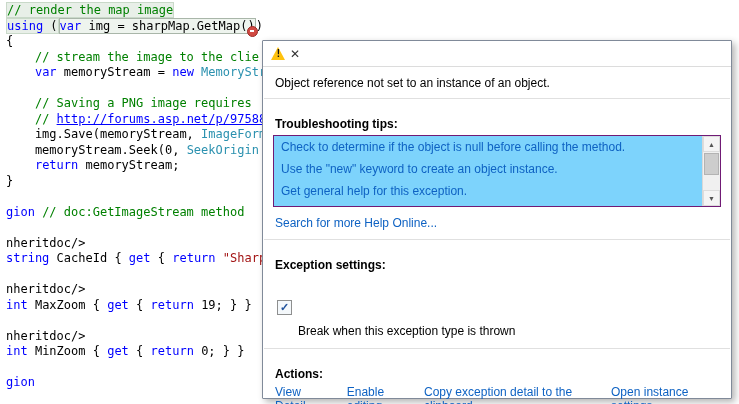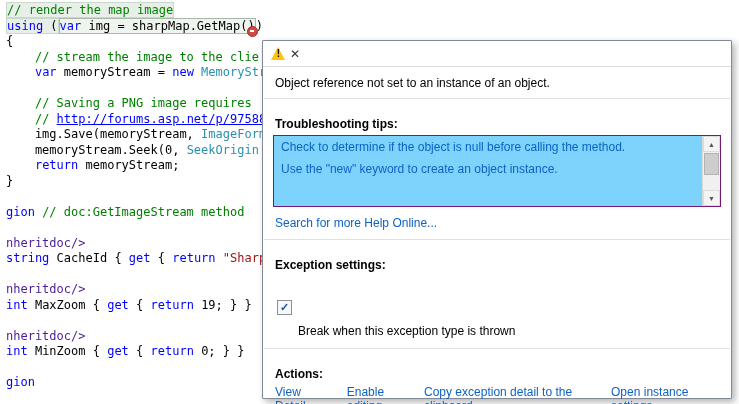--- a/index.html
+++ b/index.html
@@ -12,21 +12,21 @@
     position:absolute;inset:0;padding:3px 0 0 6px;
     font-family:"DejaVu Sans Mono",monospace;font-size:12px;line-height:15.5px;
     white-space:pre;color:#000;
   }
   .code-line{height:15.5px;}
   .plain{color:#000;}
   .comment{color:#008000;}
   .keyword{color:#0000ff;}
   .type{color:#2b91af;}
   .string{color:#a31515;}
-  .gray{color:#4c1d95;}
+  .gray{color:#000000;}
   .linktok{color:#0000ff;text-decoration:underline;cursor:pointer;}
   .hl{background:#e8efe8;border-top:1px solid #c9d9c9;border-bottom:1px solid #c9d9c9;}
   .hl-first{border-left:1px solid #c9d9c9;}
   .hl-last{border-right:1px solid #c9d9c9;}
   .boxed{background:#eef4ee;border-top:1px solid #a9b6a9;border-bottom:1px solid #a9b6a9;}
   .box-first{border-left:1px solid #a9b6a9;}
   .box-last{border-right:1px solid #a9b6a9;}
   .exc-indicator{
     position:absolute;left:247px;top:26px;width:9px;height:9px;border-radius:50%;
     background:#d24a43;border:1px solid #9c2b26;cursor:pointer;
@@ -85,20 +85,21 @@
   </div>
 
   <div class="message">Object reference not set to an instance of an object.</div>
   <div class="divider"></div>
 
   <div class="section-label">Troubleshooting tips:</div>
   <div class="listbox">
     <div class="tips-inner">
         <a class="tip">Check to determine if the object is null before calling the method.</a>
         <a class="tip">Use the "new" keyword to create an object instance.</a>
+        <a class="tip">Get general help for this exception.</a>
       </div>
     <div class="sb">
       <div class="sb-btn up">▲</div>
       <div class="sb-thumb"></div>
       <div class="sb-btn down">▼</div>
     </div>
   </div>
 
   <a class="plain-link">Search for more Help Online...</a>
   <div class="divider"></div>

